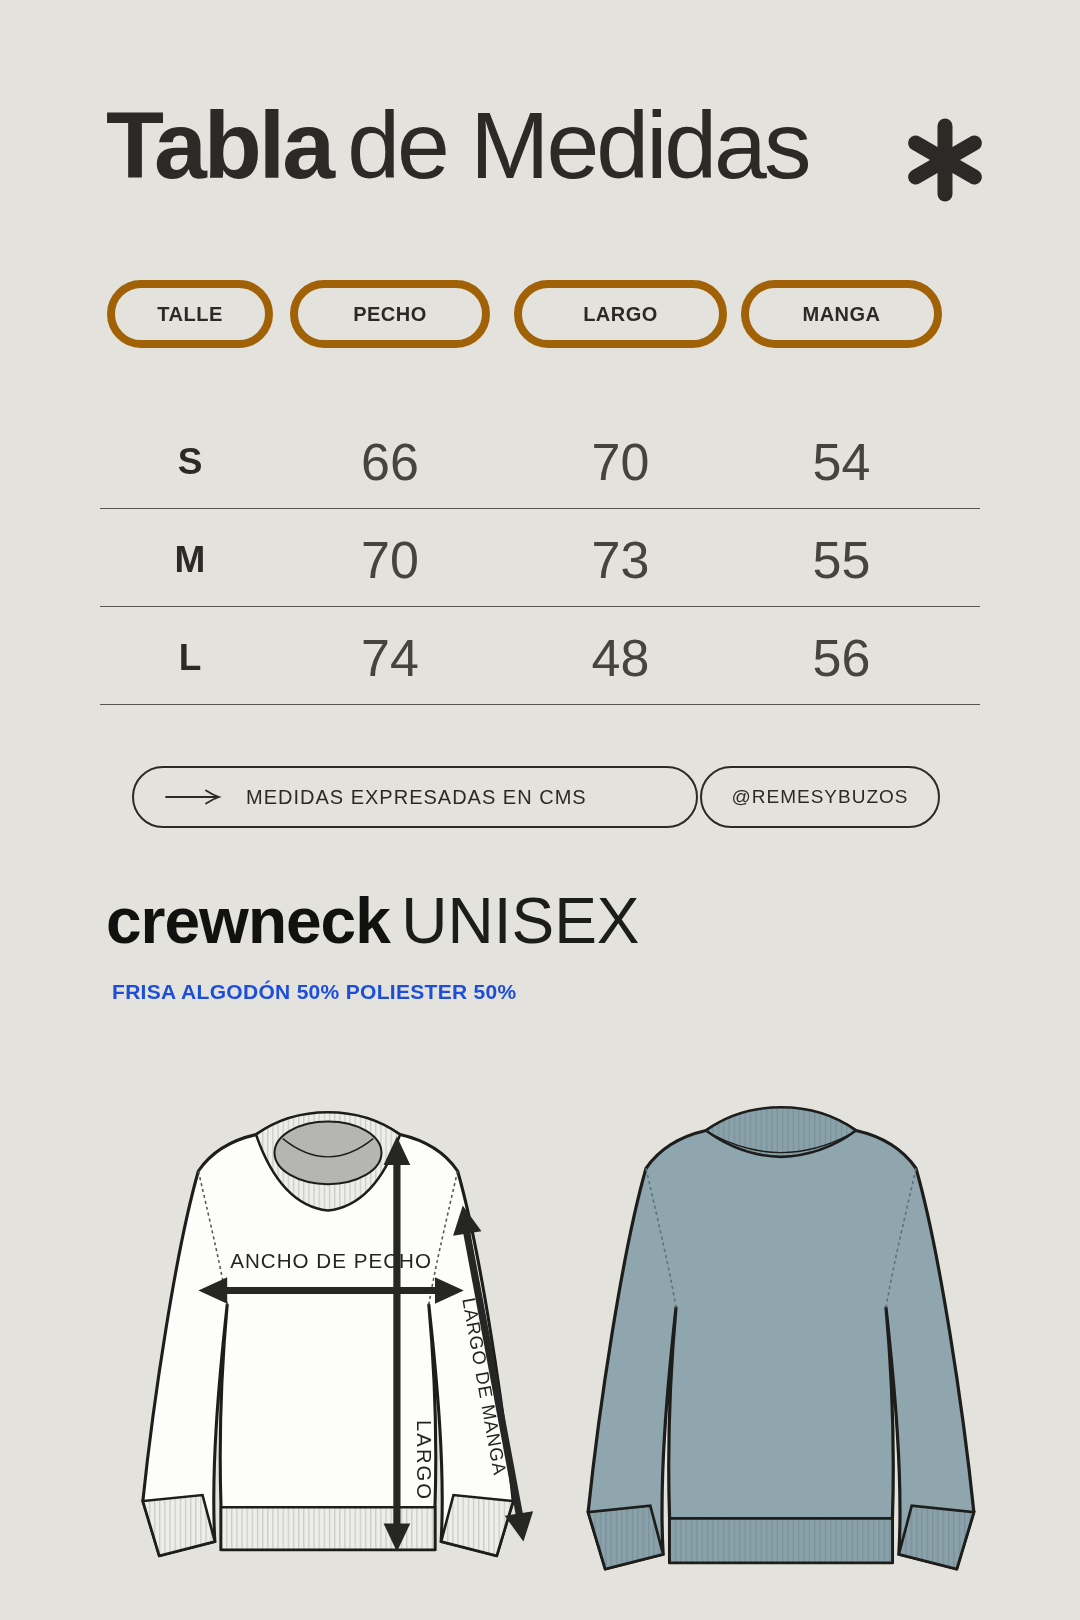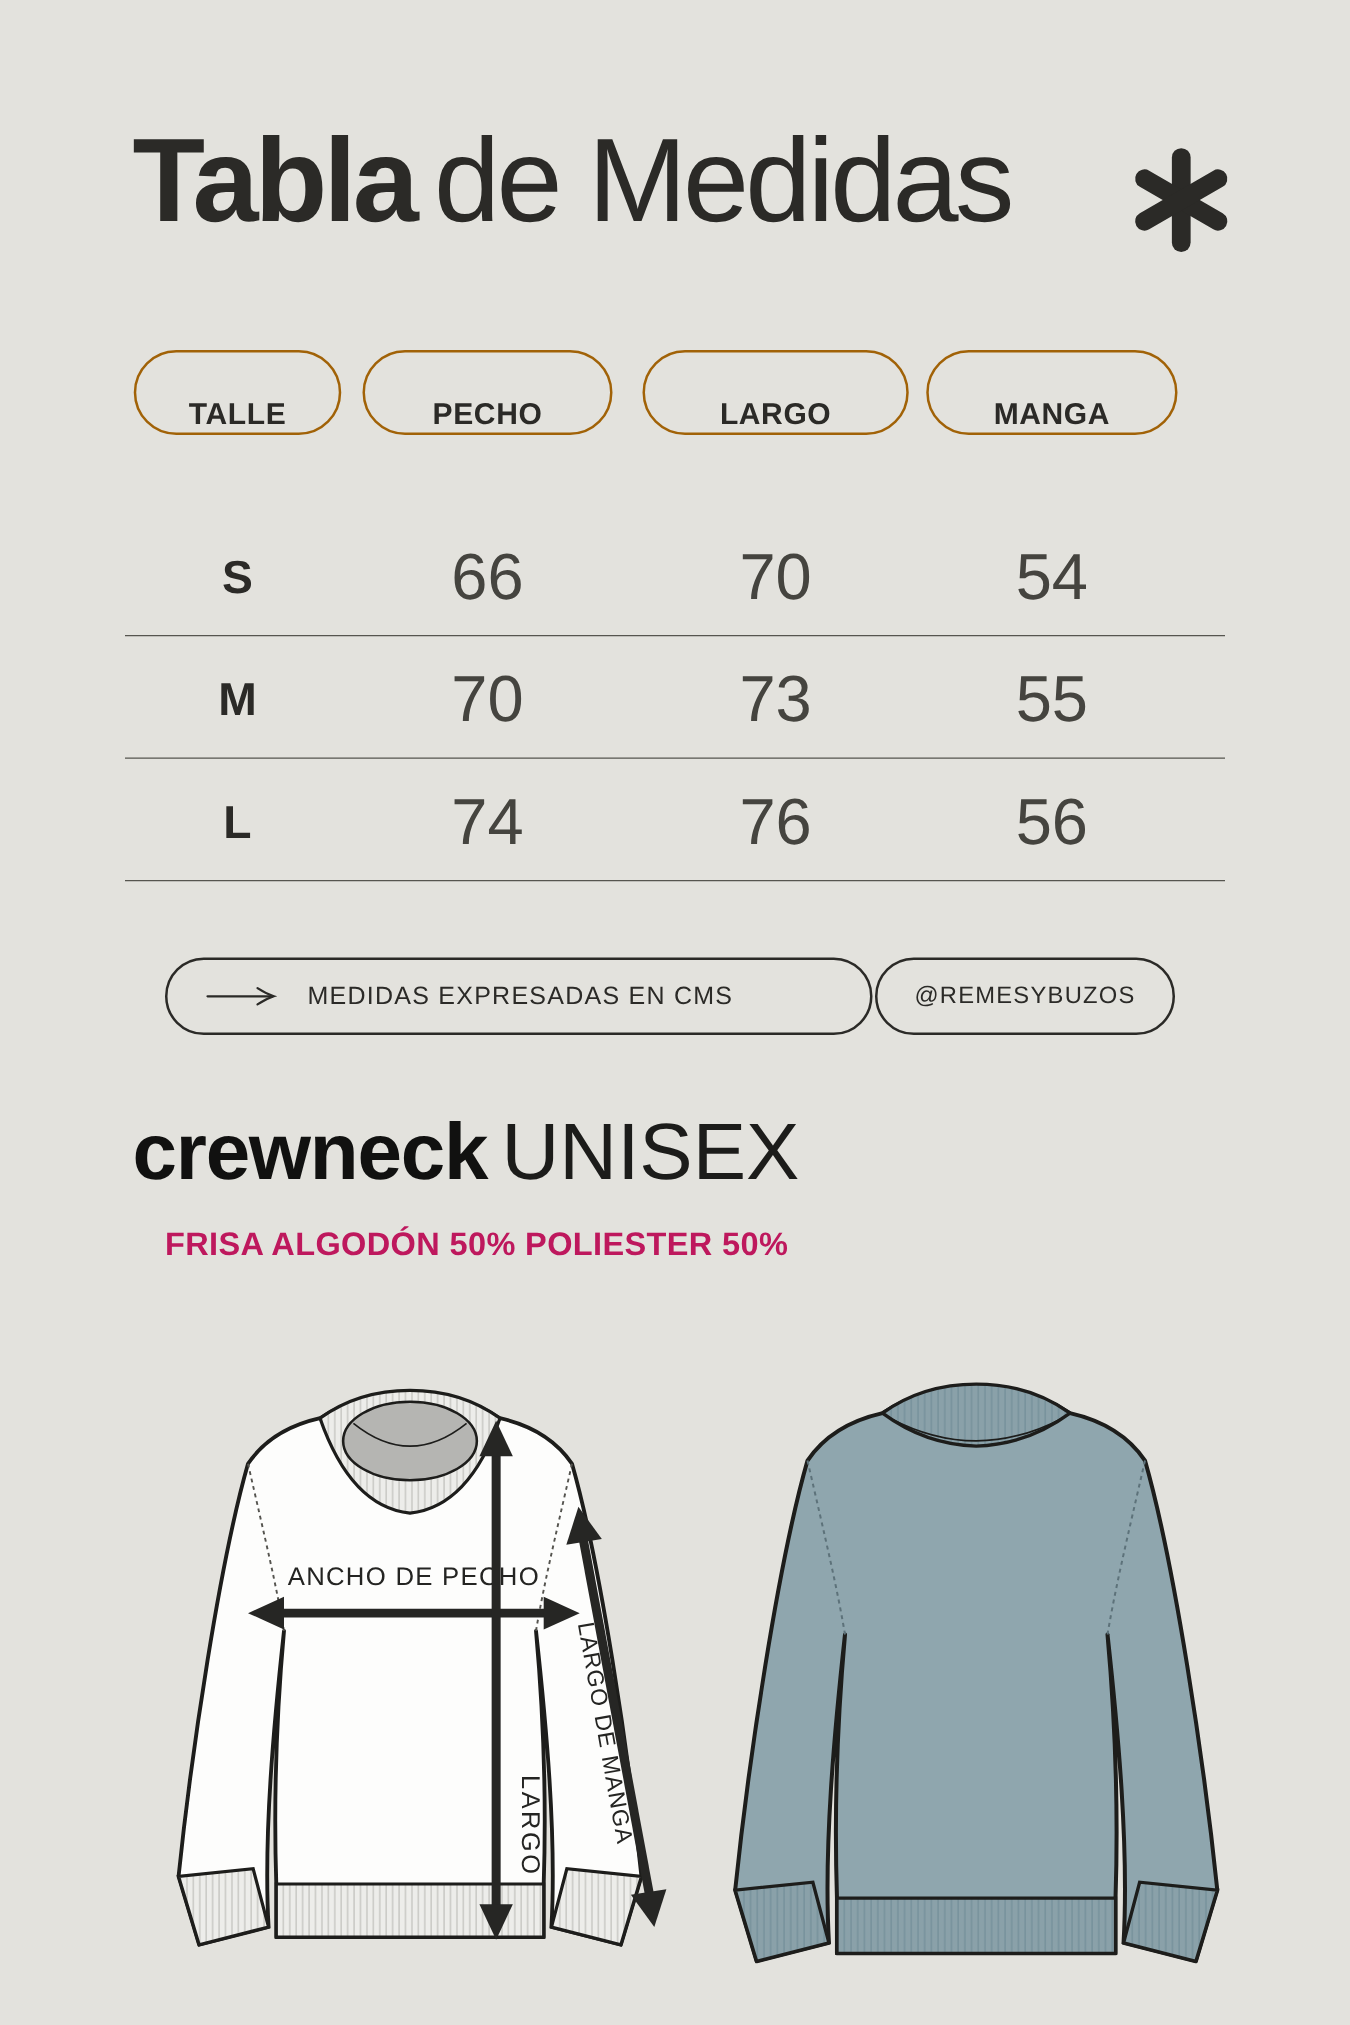--- a/index.html
+++ b/index.html
@@ -9,23 +9,23 @@
     position:relative; width:1080px; height:1620px;
     background:#e3e2dd; overflow:hidden; color:#262624;
   }
   
   .title { position:absolute; left:106px; top:96px; font-size:95px; letter-spacing:-3px; line-height:1.05; white-space:nowrap; color:#2b2a27; }
   .title .bold { font-weight:700; margin-right:0.16em; }
   .title .reg  { font-weight:400;text-align:right; }
   .asterisk { position:absolute; left:903px; top:118px; }
   
   .pill {
-    position:absolute; top:280px; height:68px; border:2px solid #a16207; border-radius:34px;
-    display:flex; align-items:flex-end; justify-content:center;
-    font-weight:700; font-size:24px; letter-spacing:0.5px; color:#2b2a27;
+    position:absolute; top:280px; height:68px; border:8px solid #a16207; border-radius:34px;
+    display:flex; align-items:center; justify-content:center;
+    font-weight:700; font-size:20px; letter-spacing:0.5px; color:#2b2a27;
   }
   .pill.c1 { left:107px; width:166px; }
   .pill.c2 { left:290px; width:200px; }
   .pill.c3 { left:514px; width:213px; }
   .pill.c4 { left:741px; width:201px; }
   
   .trow { position:absolute; left:0; width:1080px; height:64px; }
   .trow.r1 { top:430px; } .trow.r2 { top:528px; } .trow.r3 { top:626px; }
   .trow span { position:absolute; top:0; height:64px; display:flex; align-items:center; justify-content:center; }
   .trow .k1 { left:107px; width:166px; font-weight:700; font-size:37px; color:#2b2a27; }
@@ -39,21 +39,21 @@
   .note-pill {
     position:absolute; top:766px; height:62px; border:2px solid #2b2a27; border-radius:31px;
     display:flex; align-items:center; font-size:20px; letter-spacing:1px; color:#2b2a27;
   }
   .note-pill.measures { left:132px; width:566px; padding-left:30px; gap:24px; }
   .note-pill.handle   { left:700px; width:240px; justify-content:center; font-size:19px; }
   
   .product { position:absolute; left:106px; top:886px; font-size:64px; line-height:1.1; white-space:nowrap; color:#111110; }
   .product .bold { font-weight:700; letter-spacing:-1px; margin-right:0.18em; }
   .product .reg  { font-weight:400; letter-spacing:0px; color:#1c1c1a; }
-  .material { position:absolute; left:112px; top:980px; font-size:26px; font-weight:700; letter-spacing:0.3px; color:#be185d;margin-left:20px; }
+  .material { position:absolute; left:112px; top:980px; font-size:21px; font-weight:700; letter-spacing:0.3px; color:#1d4ed8; }
   
   .front-svg { position:absolute; left:112px; top:1088px; }
   .back-svg  { position:absolute; left:556px; top:1082px; }
   svg text { font-family:"Liberation Sans", sans-serif; }
 </style>
 </head>
 <body>
 
 <div class="stage">
 
@@ -92,21 +92,21 @@
   <div class="trow r2">
     <span class="k1">M</span>
     <span class="k2 num">70</span>
     <span class="k3 num">73</span>
     <span class="k4 num">55</span>
   </div>
   <div class="hline l2"></div>
   <div class="trow r3">
     <span class="k1">L</span>
     <span class="k2 num">74</span>
-    <span class="k3 num">76</span>
+    <span class="k3 num">48</span>
     <span class="k4 num">56</span>
   </div>
   <div class="hline l3"></div>
 
   <div class="note-pill measures">
     <svg width="58" height="18" viewBox="0 0 58 18">
       <g stroke="#2b2a27" stroke-width="1.8" fill="none" stroke-linecap="round">
         <line x1="2" y1="9" x2="54" y2="9"></line>
         <path d="M42,2.5 Q49,7 55,9 Q49,11 42,15.5"></path>
       </g>

